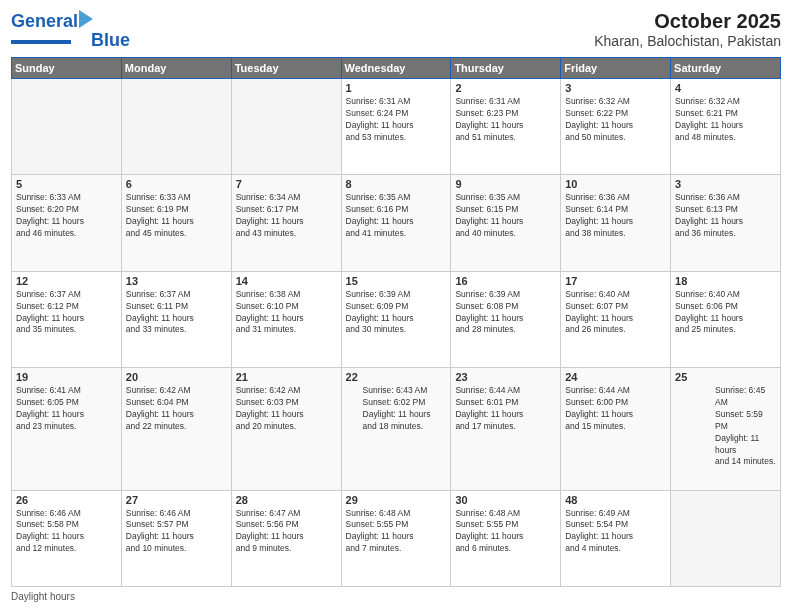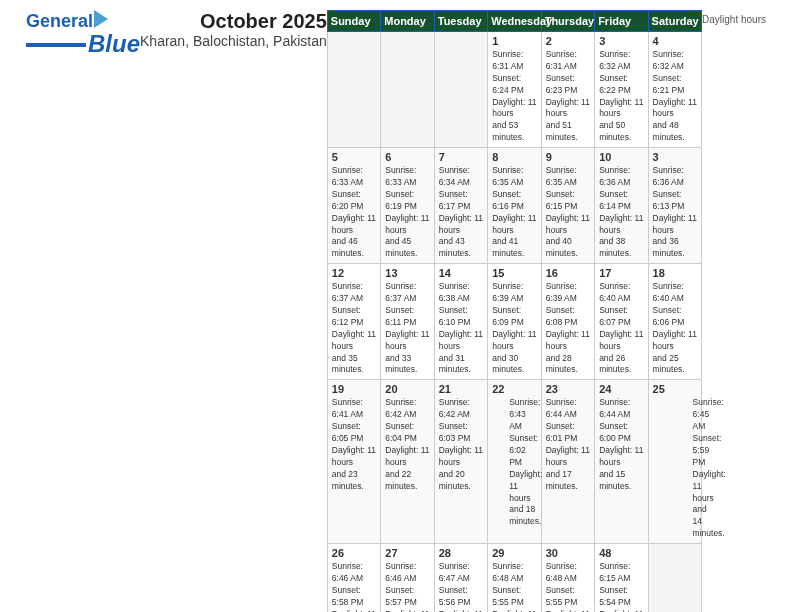--- a/index.html
+++ b/index.html
@@ -6,23 +6,23 @@
     body {
       font-family: Arial, sans-serif;
       background: #fff;
       width: 792px;
       height: 612px;
       overflow: hidden;
     }
     .page {
       width: 792px;
       height: 612px;
-      padding: 10px 26px;
+      padding: 10px 11px;
       display: flex;
-      flex-direction: row;
+      flex-direction: column;
     }
     .header {
       display: flex;
       justify-content: space-between;
       align-items: flex-start;
       margin-bottom: 6px;
     }
     .logo {
       display: flex;
       flex-direction: column;
@@ -54,21 +54,21 @@
       color: #444;
     }
     .calendar {
       flex: 1;
       border: 1px solid #ccc;
       border-collapse: collapse;
       width: 100%;
       table-layout: fixed;
     }
     .calendar th {
-      background: #14532d;
+      background: #737373;
       color: #fff;
       font-size: 11px;
       padding: 4px 3px;
       text-align: left;
       border: 1px solid #1a5fb4;
       font-weight: bold;
     }
     .calendar td {
       border: 1px solid #ccc;
       vertical-align: top;
@@ -111,21 +111,21 @@
           <span>General</span>
         </span>
         <span style="display:inline-block;margin-left:1px;vertical-align:middle;">
           <svg width="14" height="18" viewBox="0 0 14 18">
               <polygon points="0,0 14,9 0,18" fill="#4a9fd4"></polygon>
             </svg>
         </span>
       </div>
       <div style="display:flex;align-items:center;margin-top:-2px;">
         <div class="logo-blue-bar"></div>
-        <span style="color:#1a5fb4;font-size:24px;font-weight:bold;margin-left:2px;font-style:italic;">Blue</span>
+        <span style="color:#1a5fb4;font-size:18px;font-weight:bold;margin-left:20px;">Blue</span>
       </div>
     </div>
     <div class="title-block">
       <div class="month-title">October 2025</div>
       <div class="location-title">Kharan, Balochistan, Pakistan</div>
     </div>
   </div>
 
   <table class="calendar">
     <thead>
@@ -357,21 +357,21 @@
           </td>
           <td>
             <span class="day-number">30</span>
             <div class="day-info" style="white-space: pre-line;">Sunrise: 6:48 AM
 Sunset: 5:55 PM
 Daylight: 11 hours
 and 6 minutes.</div>
           </td>
           <td>
             <span class="day-number">48</span>
-            <div class="day-info" style="white-space: pre-line;">Sunrise: 6:15 AM
+            <div class="day-info" style="white-space: pre-line;">Sunrise: 6:49 AM
 Sunset: 5:54 PM
 Daylight: 11 hours
 and 4 minutes.</div>
           </td>
           <td class="empty"></td>
         </tr>
       </tbody>
   </table>
 
   <div class="footer">

